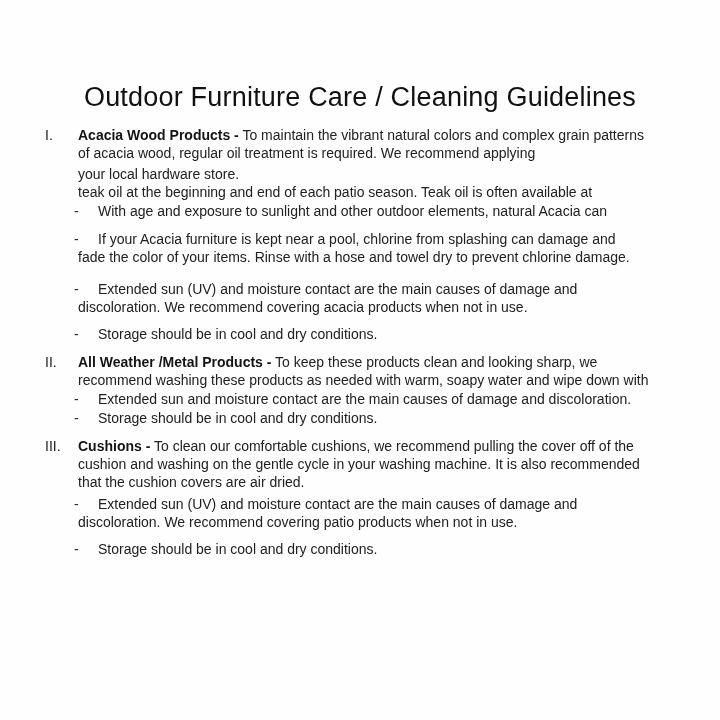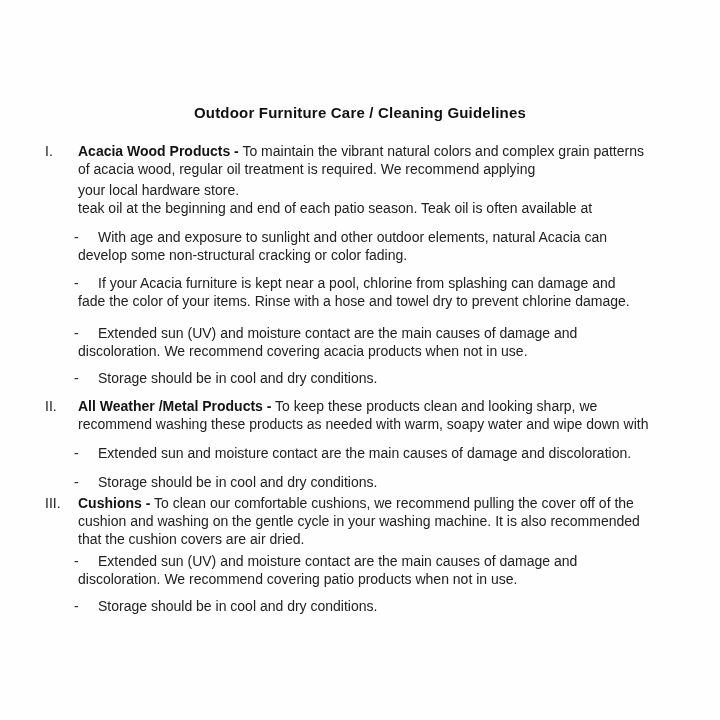--- a/index.html
+++ b/index.html
@@ -15,37 +15,37 @@
     color: #1c1c1c;
   }
   .page {
     width: 720px;
     height: 720px;
     background: #fefefe;
     box-sizing: border-box;
     padding-top: 86px;
   }
   .doc-title {
-    margin: 16px;
+    margin: 0;
     text-align: center;
-    font-size: 15px;
+    font-size: 27px;
     line-height: 22px;
-    font-weight: bold;
+    font-weight: normal;
     color: #111111;
     letter-spacing: 0.2px;
   }
   .doc-section {
     position: relative;
     padding-left: 78px;
     padding-right: 30px;
     box-sizing: border-box;
   }
   .sec-1 { margin-top: 18px; }
   .sec-2 { margin-top: 10px; }
-  .sec-3 { margin-top: 3px; }
+  .sec-3 { margin-top: 10px; }
   .numeral {
     position: absolute;
     left: 45px;
     top: 0;
     font-size: 14px;
     line-height: 18px;
     color: #222222;
   }
   .line {
     font-size: 14px;
@@ -59,21 +59,21 @@
   }
   .para2 { margin-top: 3px; }
   .bullet { }
   .dash {
     display: inline-block;
     width: 24px;
     margin-left: -4px;
     color: #2a2a2a;
   }
   .mt4 { margin-top: 4px; }
-  .mt5 { margin-top: 11px; }
+  .mt5 { margin-top: 1px; }
   .mt9 { margin-top: 9px; }
   .mt10 { margin-top: 10px; }
   .mt14 { margin-top: 14px; }
 </style>
 </head>
 <body>
 
 <div class="page">
 
   <h1 class="doc-title">Outdoor Furniture Care / Cleaning Guidelines</h1>
@@ -82,21 +82,20 @@
     <span class="numeral">I.</span>
     <div class="content">
       <div class="line"><span class="lead">Acacia Wood Products -</span> <span>To maintain the vibrant natural colors and complex grain patterns</span></div>
       <div class="line">of acacia wood, regular oil treatment is required. We recommend applying</div>
       <div class="para2">
         <div class="line">your local hardware store.</div>
         <div class="line">teak oil at the beginning and end of each patio season. Teak oil is often available at</div>
       </div>
       <div class="bullet mt5">
         <div class="line"><span class="dash">-</span><span>With age and exposure to sunlight and other outdoor elements, natural Acacia can</span></div>
-        <div class="line">develop some non-structural cracking or color fading.</div>
       </div>
       <div class="bullet mt10">
         <div class="line"><span class="dash">-</span><span>If your Acacia furniture is kept near a pool, chlorine from splashing can damage and</span></div>
         <div class="line">fade the color of your items. Rinse with a hose and towel dry to prevent chlorine damage.</div>
       </div>
       <div class="bullet mt14">
         <div class="line"><span class="dash">-</span><span>Extended sun (UV) and moisture contact are the main causes of damage and</span></div>
         <div class="line">discoloration. We recommend covering acacia products when not in use.</div>
       </div>
       <div class="bullet mt9">

